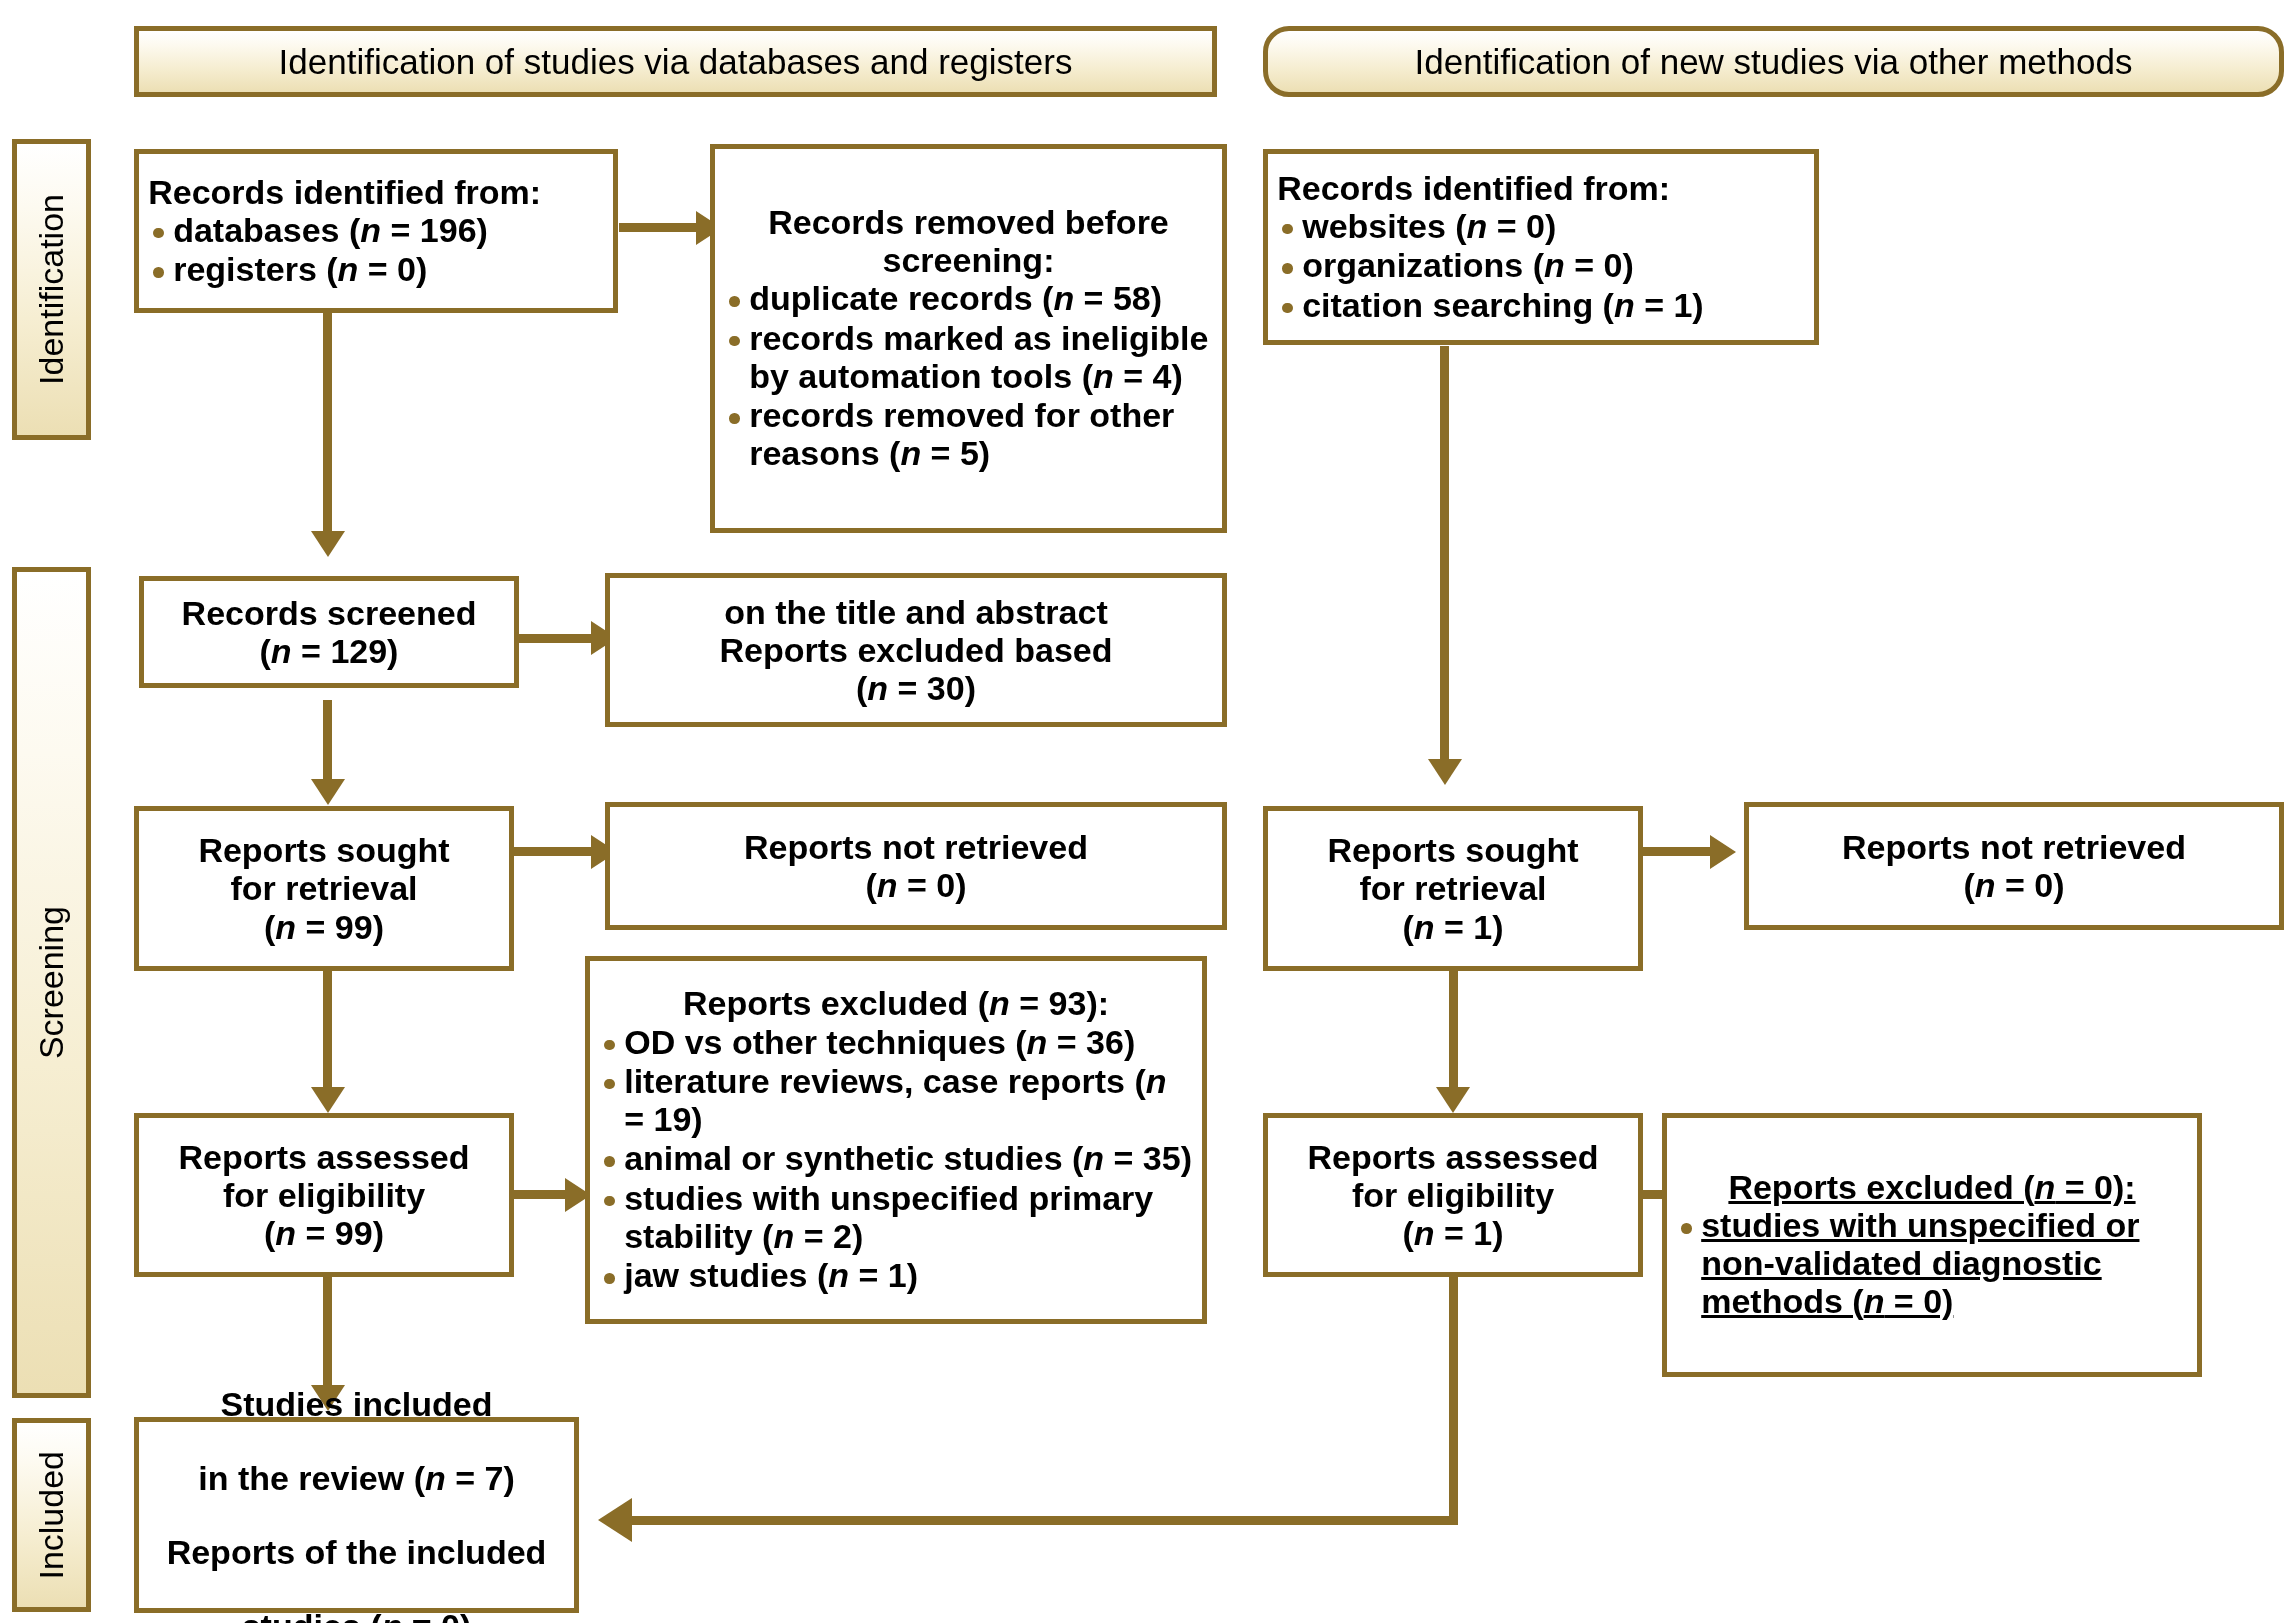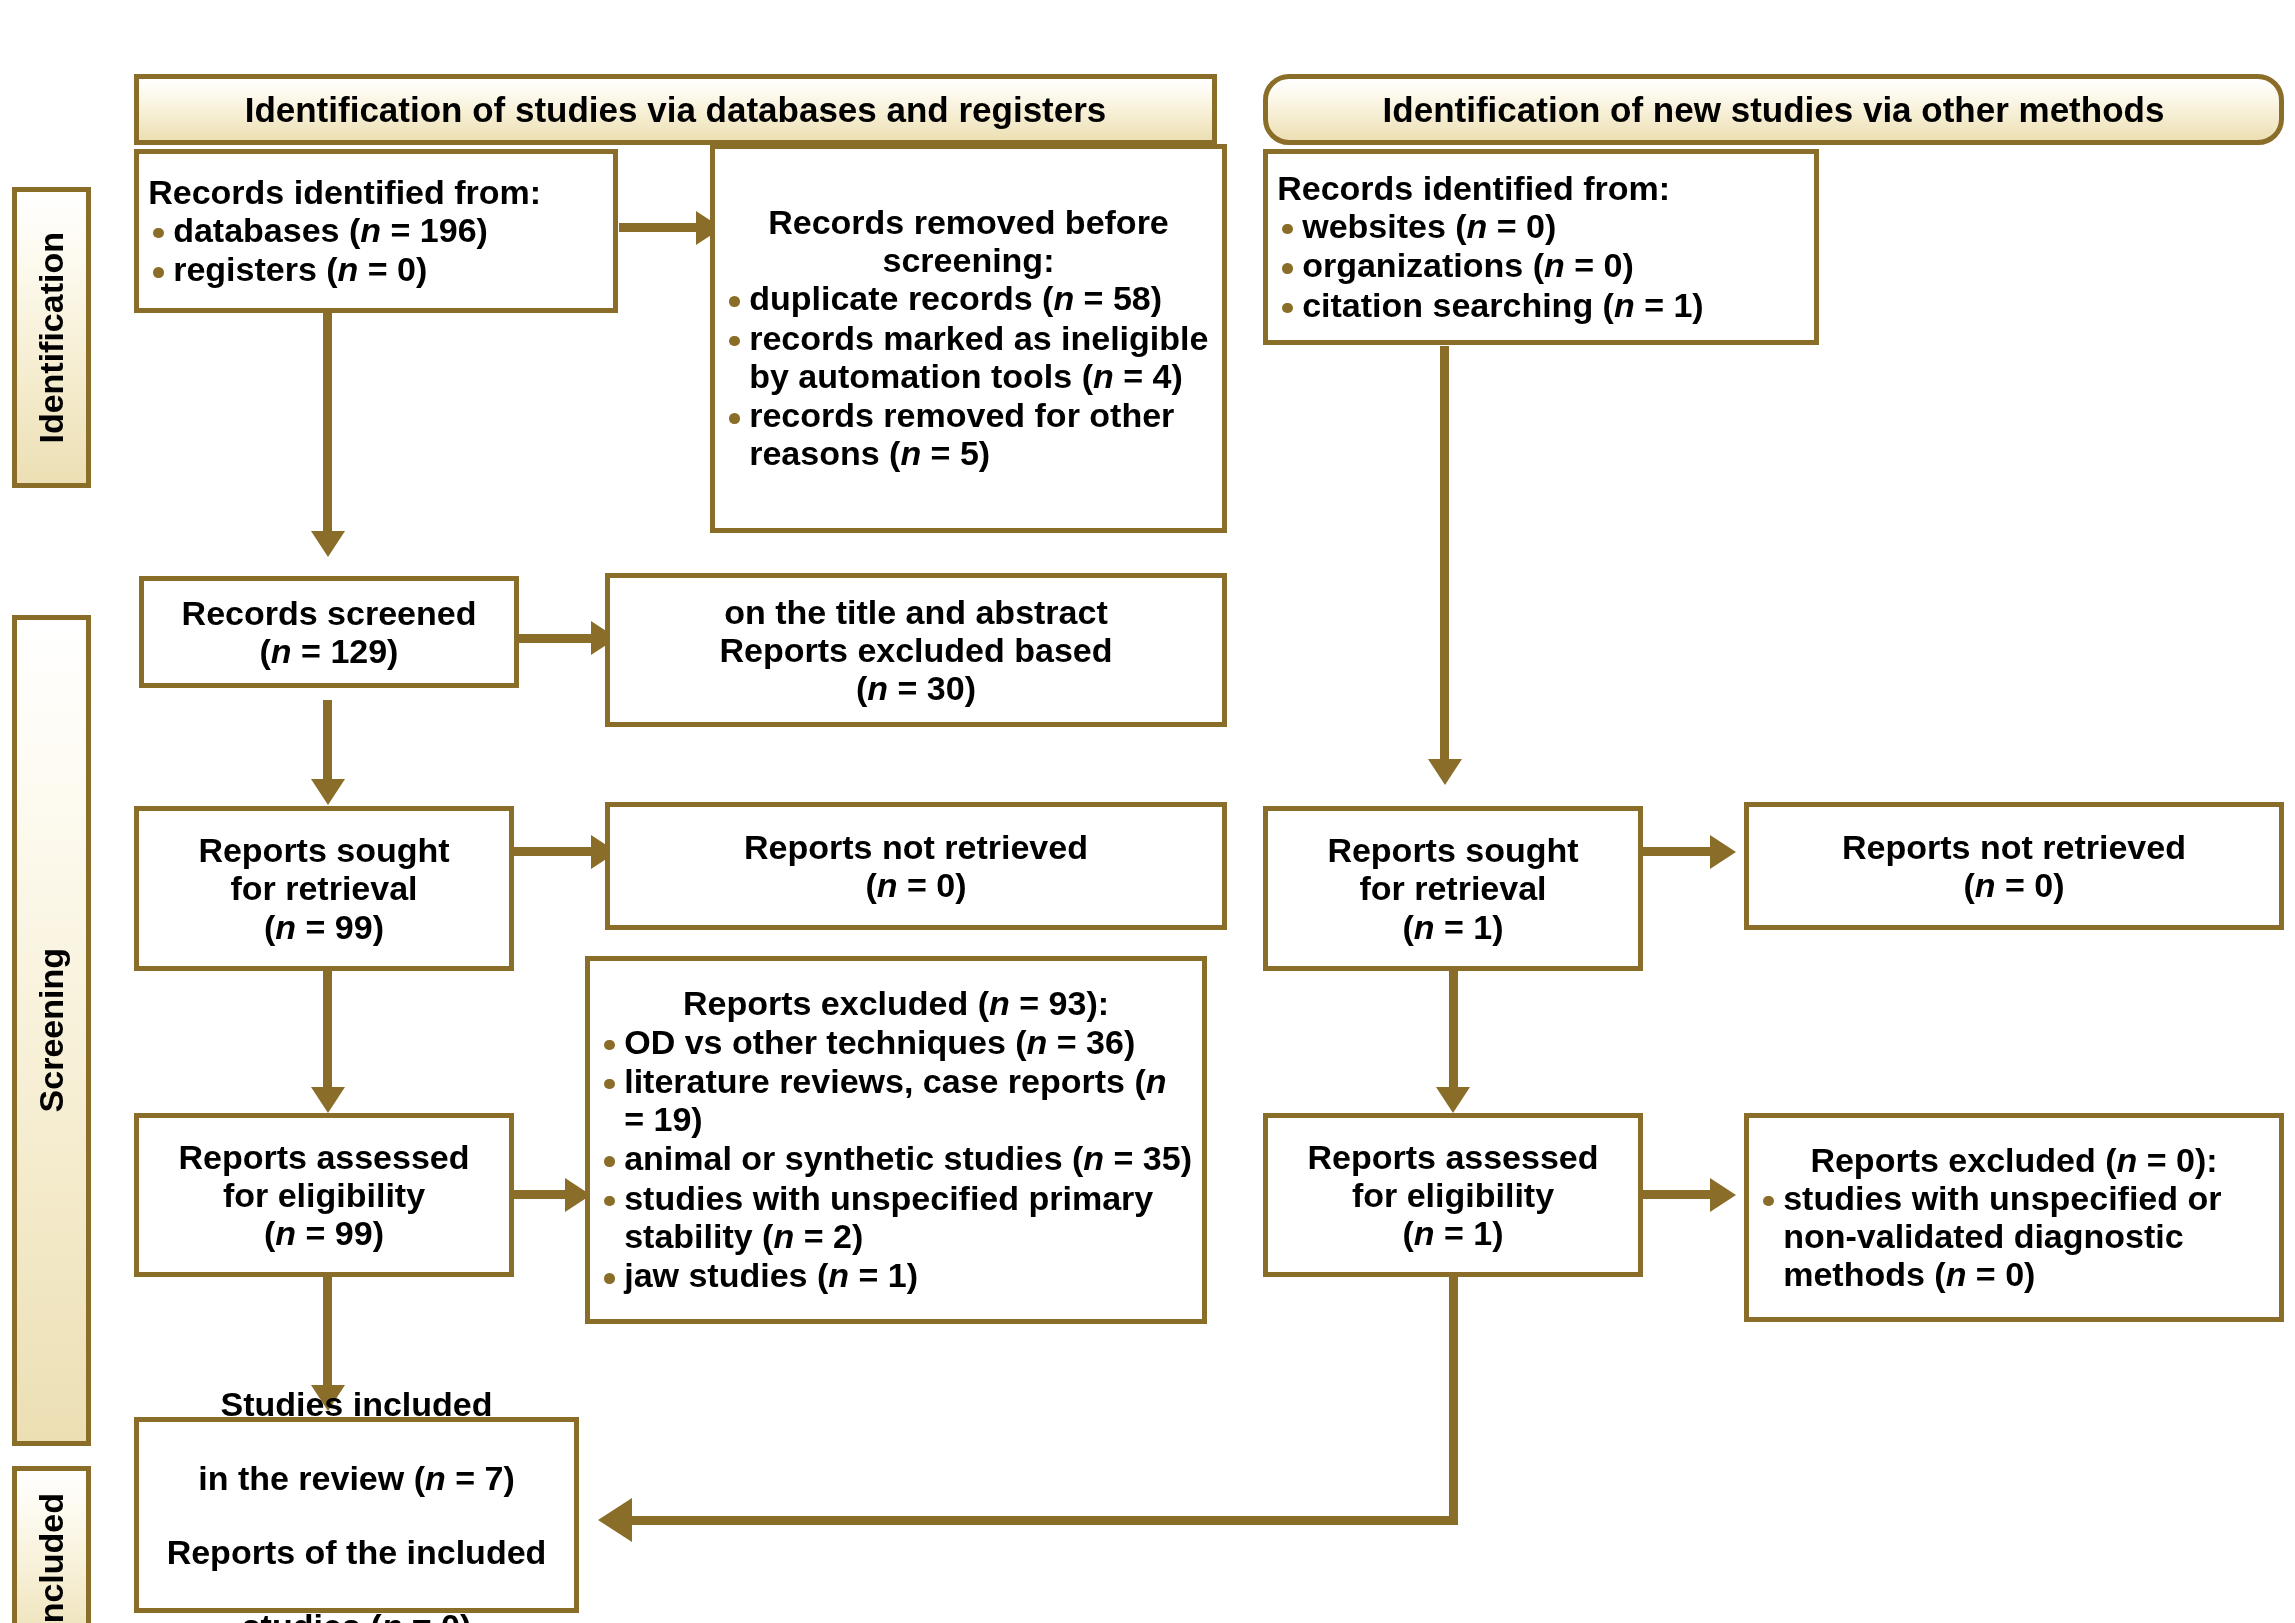--- a/index.html
+++ b/index.html
@@ -35,22 +35,21 @@
   
   .bar{
     position:absolute;
     box-sizing:border-box;
     border:5.9px solid #8a6d28;
     background:linear-gradient(to bottom,#ffffff 0%,#fdfaf0 22%,#f6eed2 60%,#ecdfb4 100%);
     display:flex;
     align-items:center;
     justify-content:center;
     color:#000000;
-    font-weight:bold;
-    margin-top:48px;
+    font-weight:normal;
   }
   .bar.vert span{
     writing-mode:vertical-rl;
     transform:rotate(180deg);
     white-space:nowrap;
   }
 
   
   ul.bl{
     list-style:none;
@@ -239,21 +238,21 @@
 
   <div class="box ctr" style="left:1263px;top:1113px;width:380px;height:164px;padding:3.9px 7.9px;">
     <div class="ln f52">Reports assessed</div>
     <div class="ln f52">for eligibility</div>
     <div class="ln f52">(<em class="it">n</em> = 1)</div>
   </div>
 
   <div class="hline" style="left:1643px;top:1190px;width:75px;height:9.2px;"></div>
   <div class="arrow-r" style="left:1710px;top:1178px;"></div>
 
-  <div class="box" style="left:1744px;top:1113px;width:540px;height:209px;padding:3.9px 9.2px;">
+  <div class="box" style="left:1662px;top:1113px;width:540px;height:264px;padding:3.9px 9.2px;text-decoration:underline;">
     <div class="ln f52 ctr">Reports excluded (<em class="it">n</em> = 0):</div>
     <ul class="bl f52">
       <li>studies with unspecified or non-validated diagnostic methods (<em class="it">n</em> = 0)</li>
     </ul>
   </div>
 
   <div class="vline" style="left:1449px;top:1276px;width:9.2px;height:249px;"></div>
   <div class="hline" style="left:632px;top:1516px;width:826px;height:9.2px;"></div>
   <div class="arrow-l" style="left:598px;top:1498px;"></div>
 

